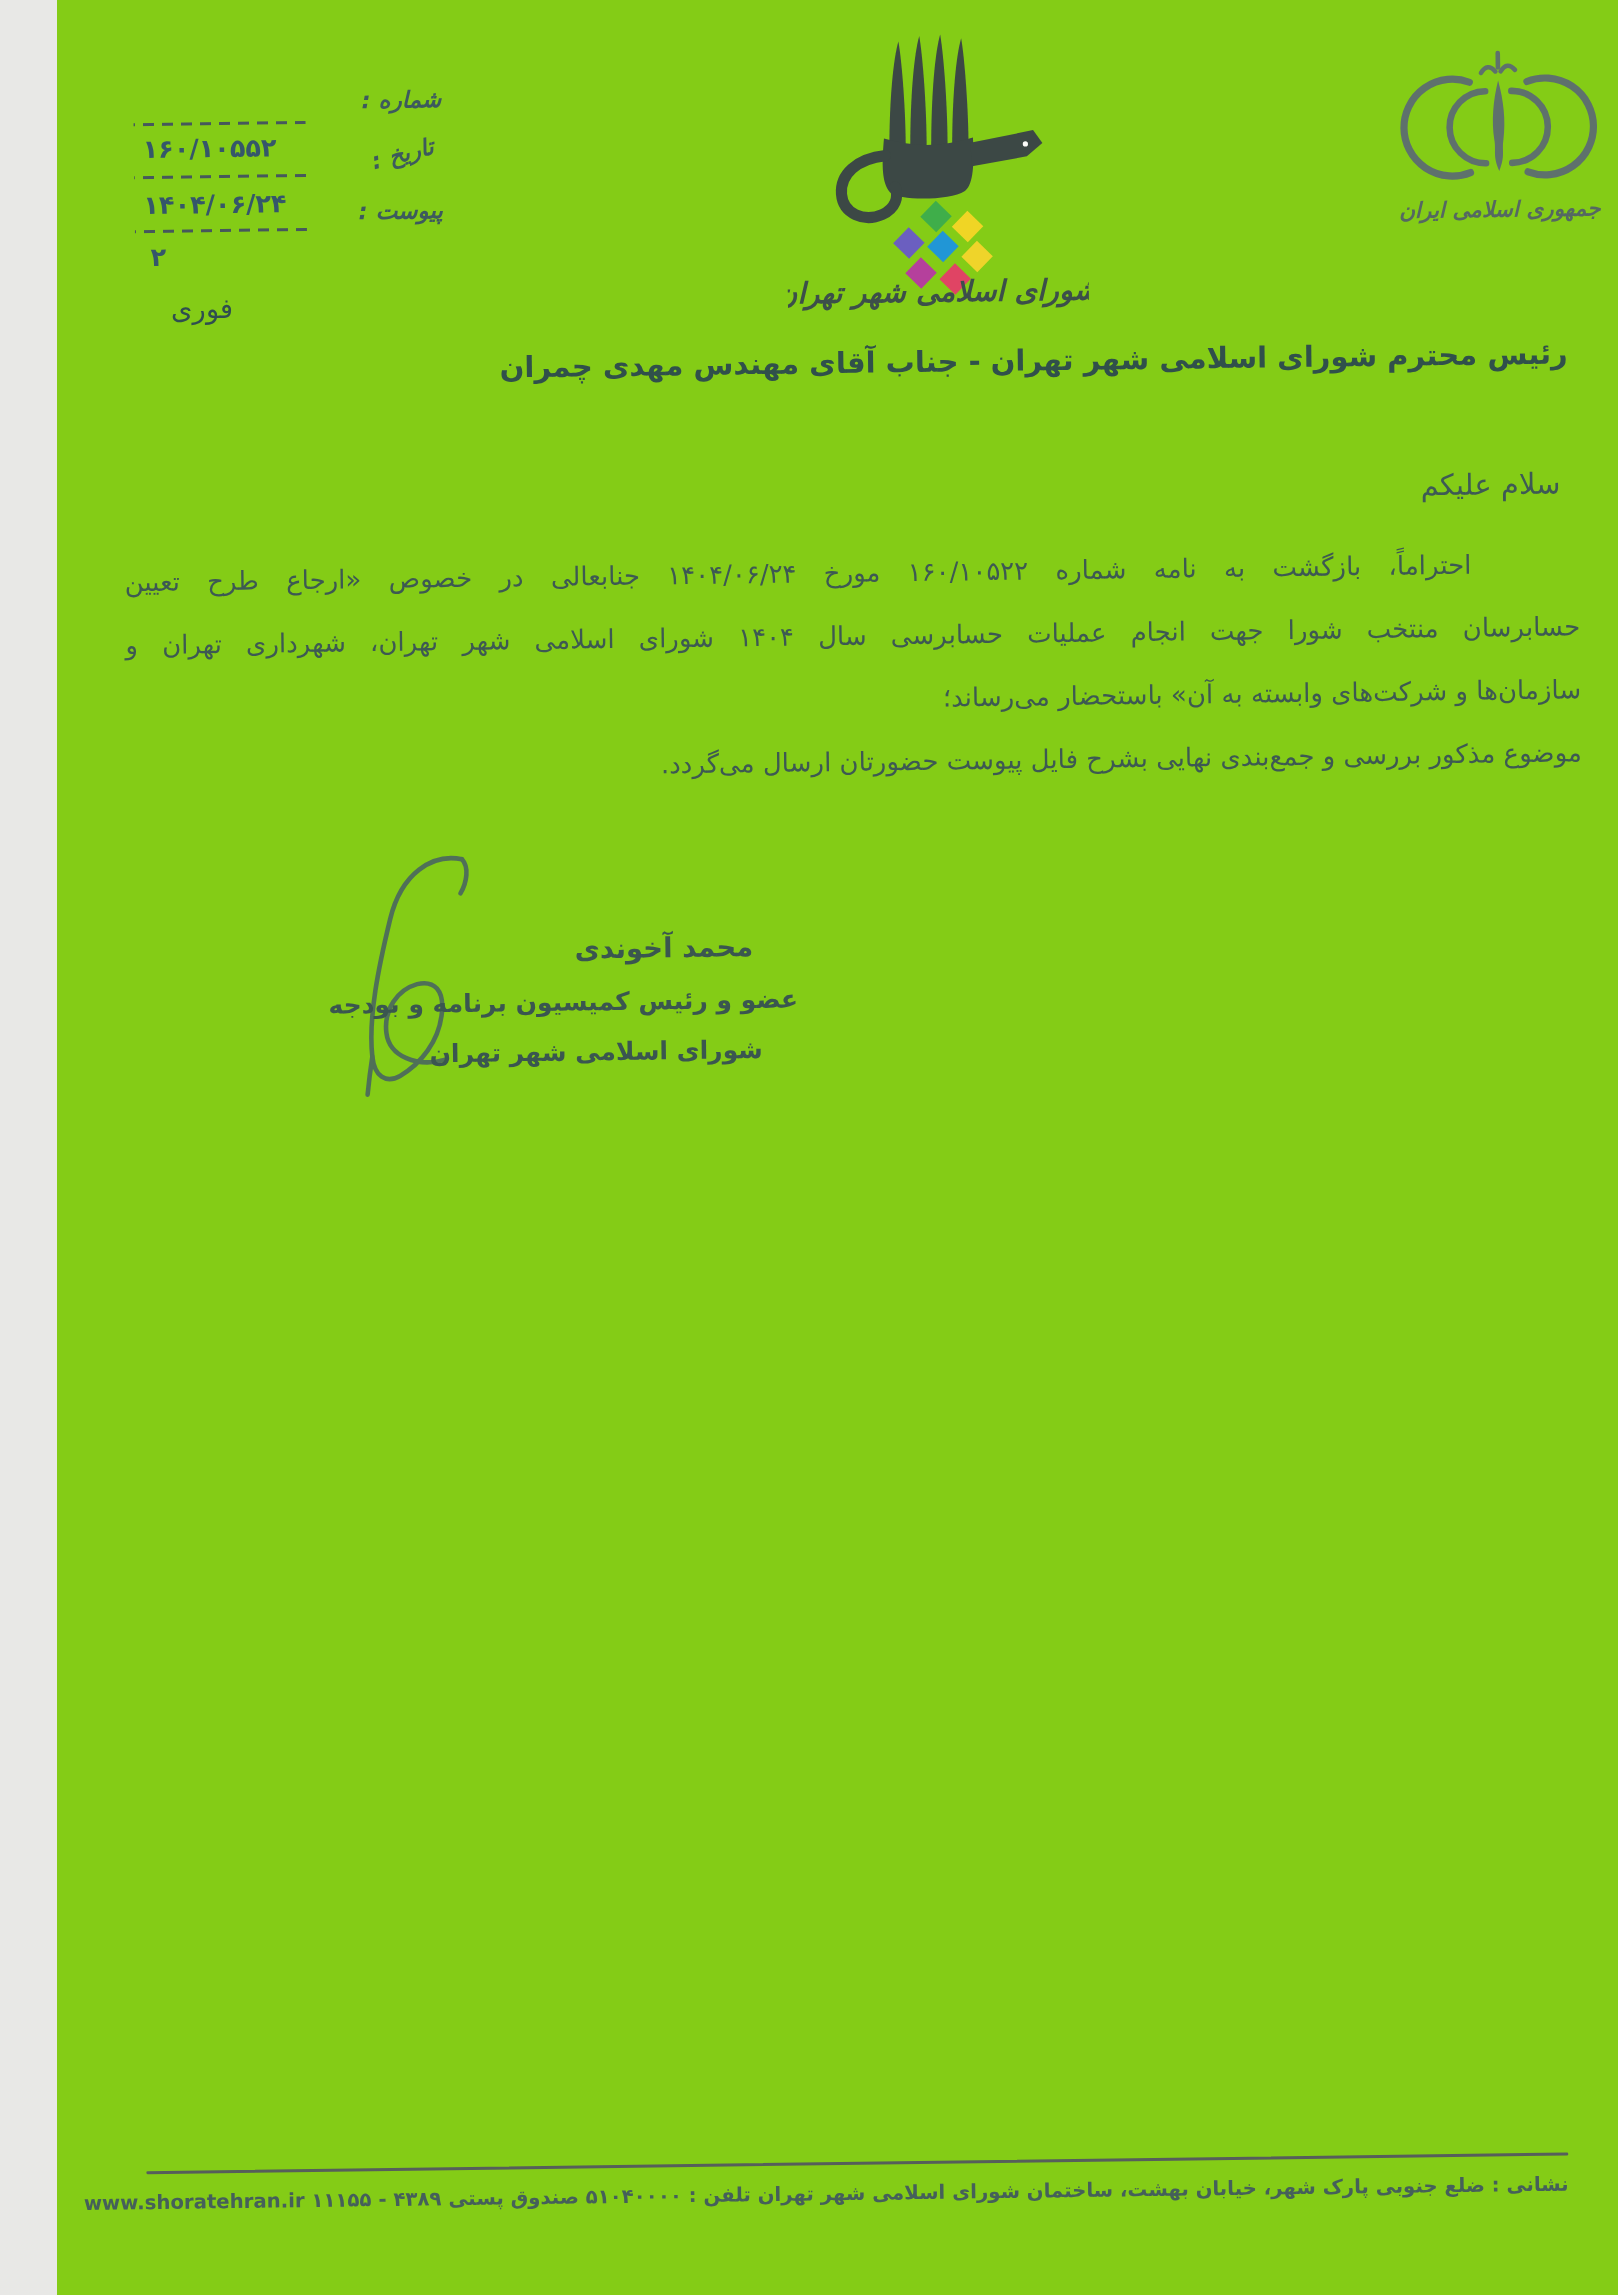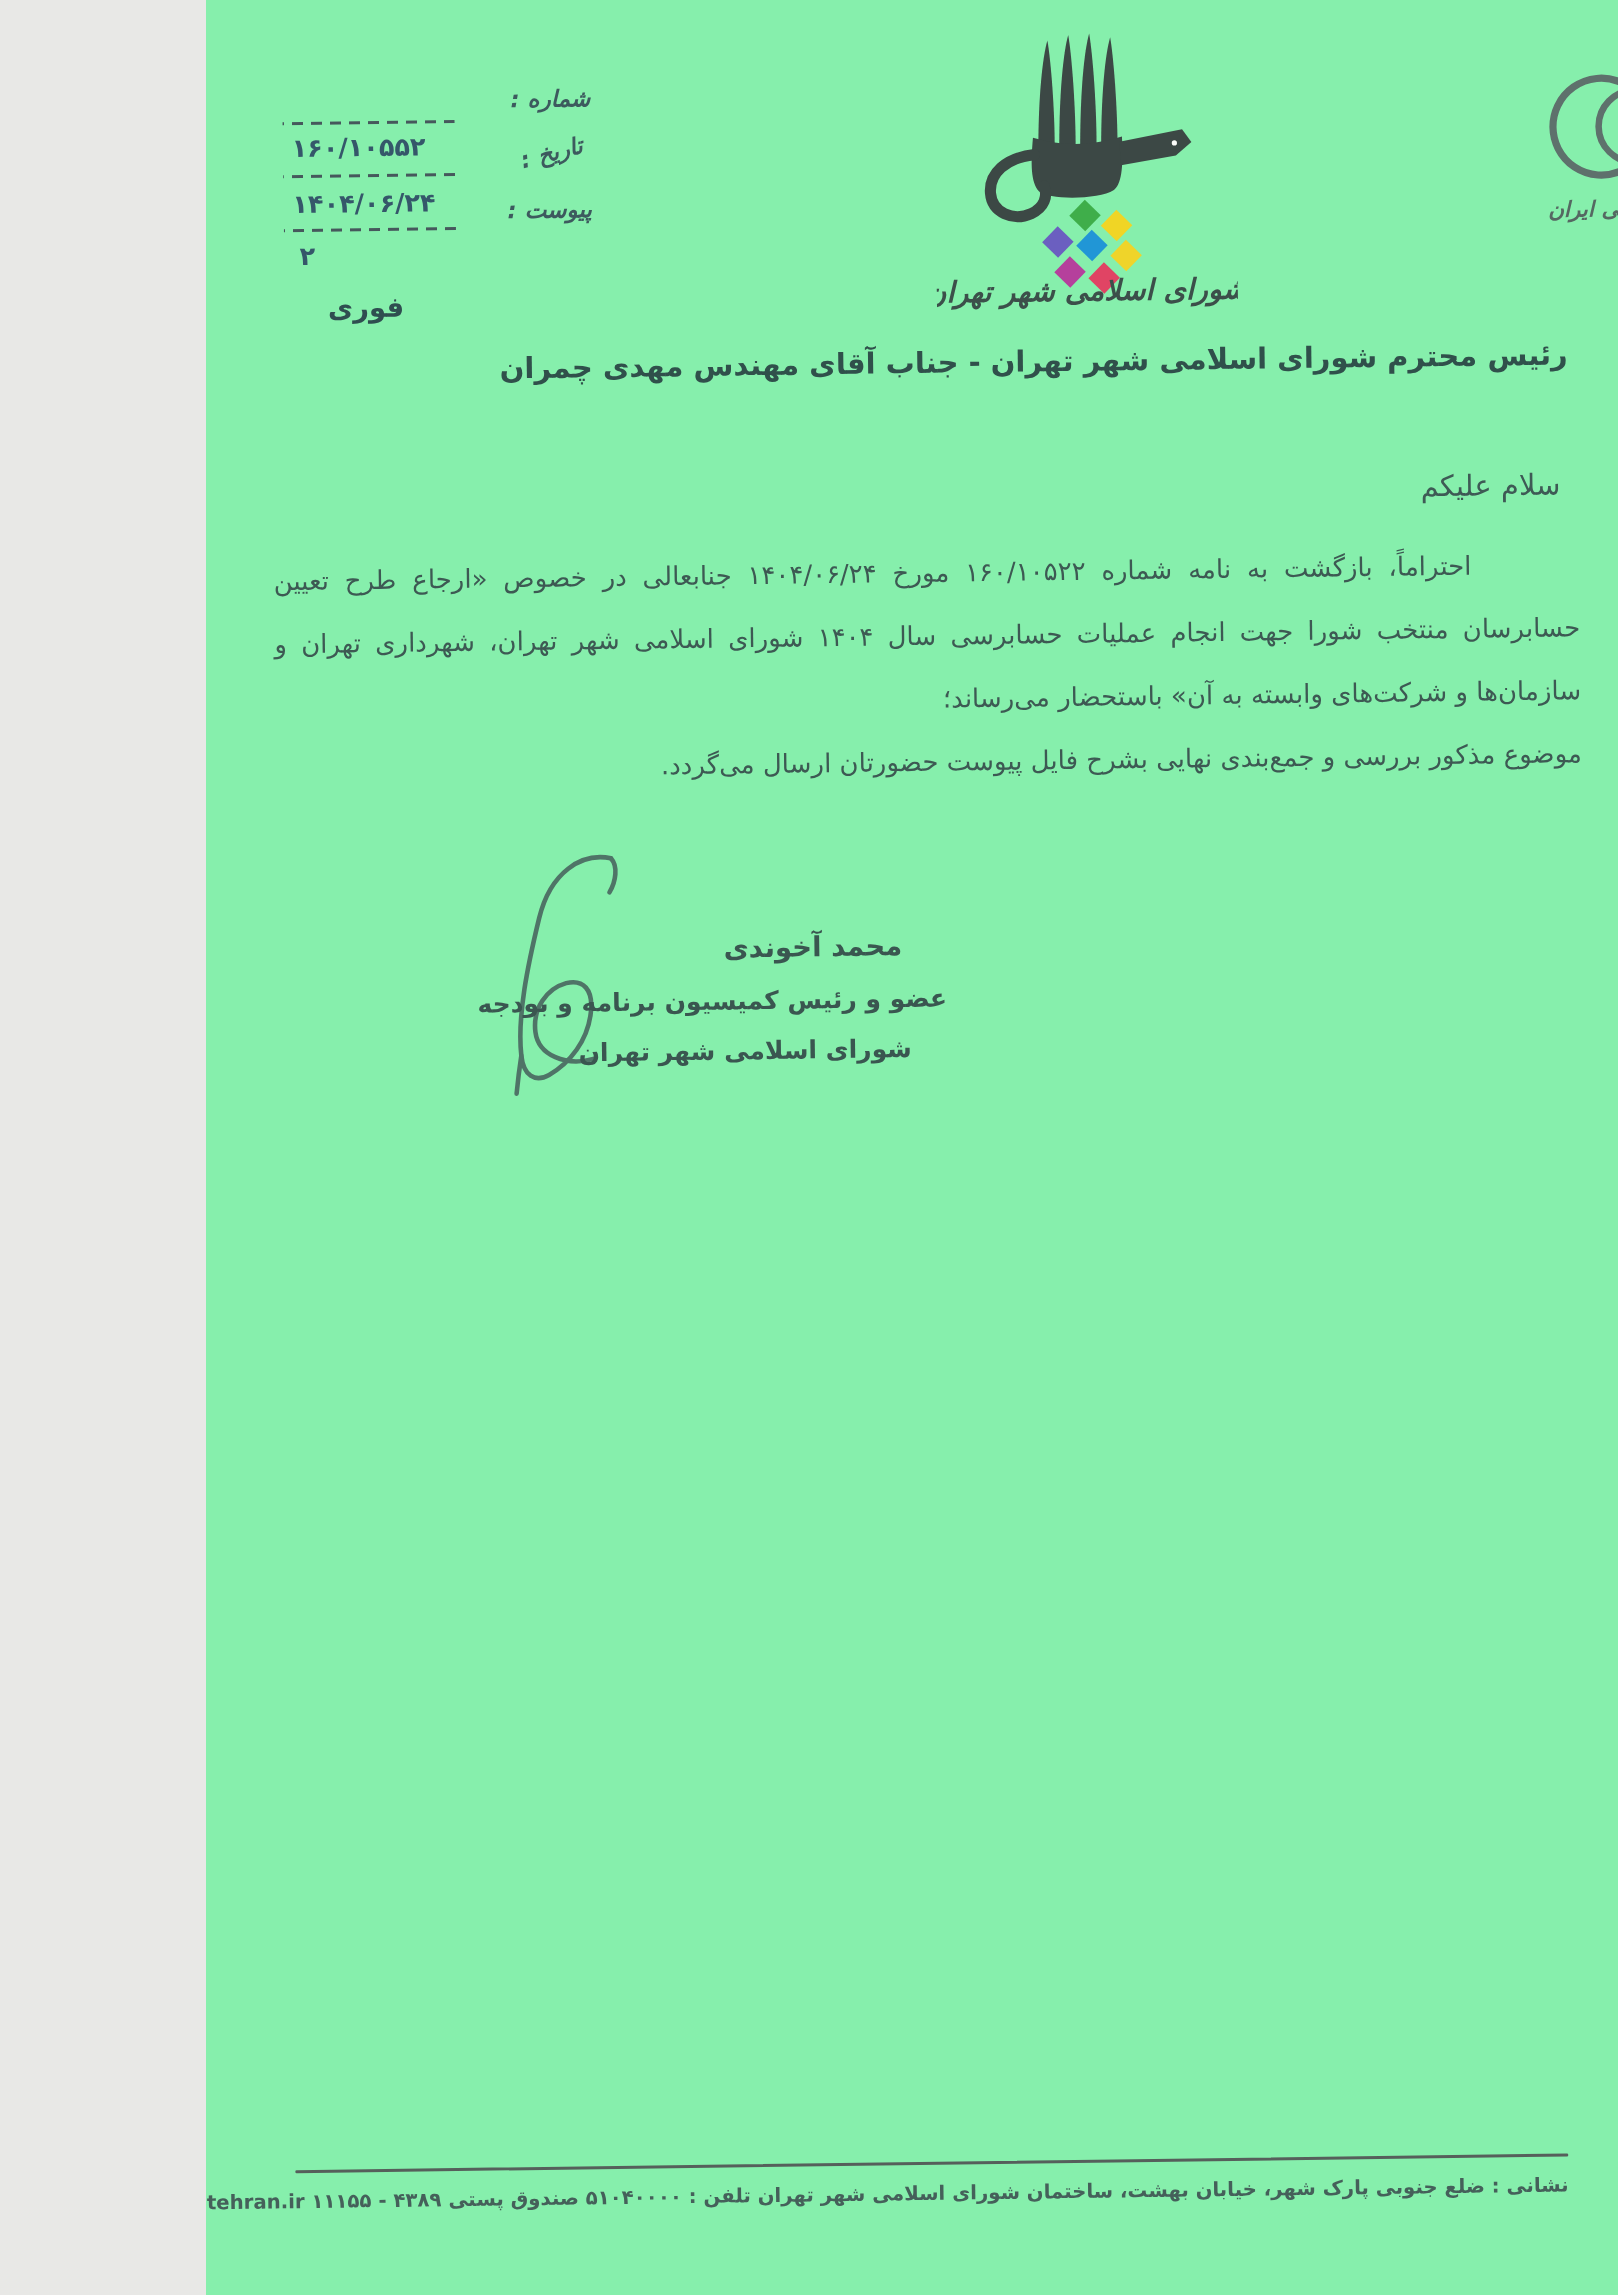--- a/index.html
+++ b/index.html
@@ -1,19 +1,19 @@
 <!DOCTYPE html>
 <html lang="fa" dir="rtl" style="font-size:10.5px"><head>
 <meta charset="utf-8">
 <style>
   html,body{margin:0;padding:0;background:#e8e8e6;}
   .sheet{
     position:relative;
-    width:1412px;height:2295px;
-    background:#86efac;
+    width:1561px;height:2295px;
+    background:#84cc16;
     overflow:hidden;
     font-family:"DejaVu Sans",sans-serif;
     color:#3f5b55;
   }
   .tilt{
     position:absolute;inset:0;
     transform:rotate(-0.75deg);
     transform-origin:50% 40%;
   }
   
@@ -24,21 +24,21 @@
   }
   .ref-dash{
     position:absolute;height:2.6px;
     background:repeating-linear-gradient(to left,#46585c 0 11px,transparent 11px 19px);
   }
   .ref-value{
     position:absolute;font-size:25.5px;font-weight:bold;color:#35576a;
     letter-spacing:1.3px;white-space:nowrap;direction:ltr;
   }
   .urgent{
-    position:absolute;font-size:27.5px;font-weight:bold;color:#2f4e50;white-space:nowrap;margin-left:8px;
+    position:absolute;font-size:27.5px;font-weight:normal;color:#2f4e50;white-space:nowrap;
   }
   
   .logo{position:absolute;left:739px;top:27.5px;width:301px;height:288px;}
   .logo svg{width:100%;height:100%;}
   
   .emblem{position:absolute;left:1344px;top:51px;width:216px;height:197px;}
   .emblem svg{width:100%;height:100%;}
   
   .addressee{
     position:absolute;right:43px;top:346px;left:131px;

